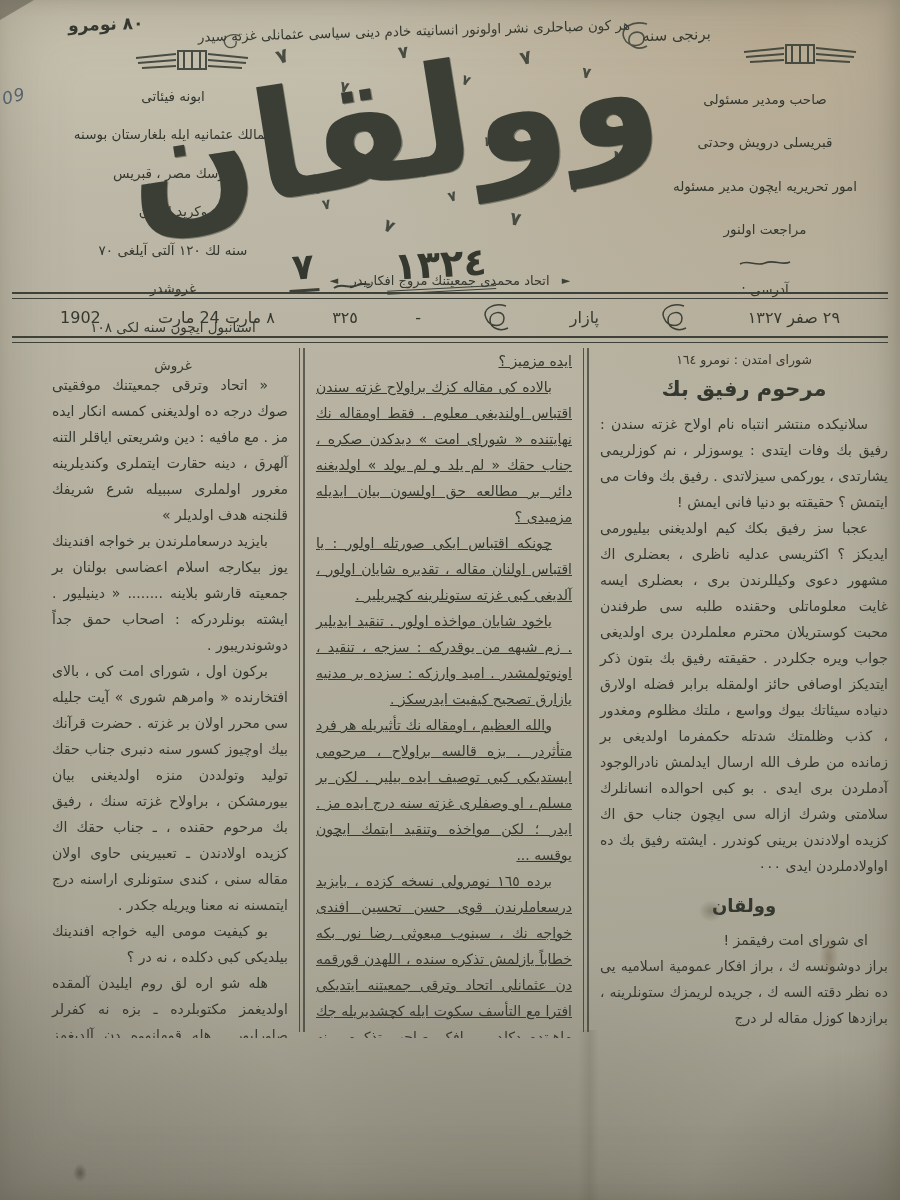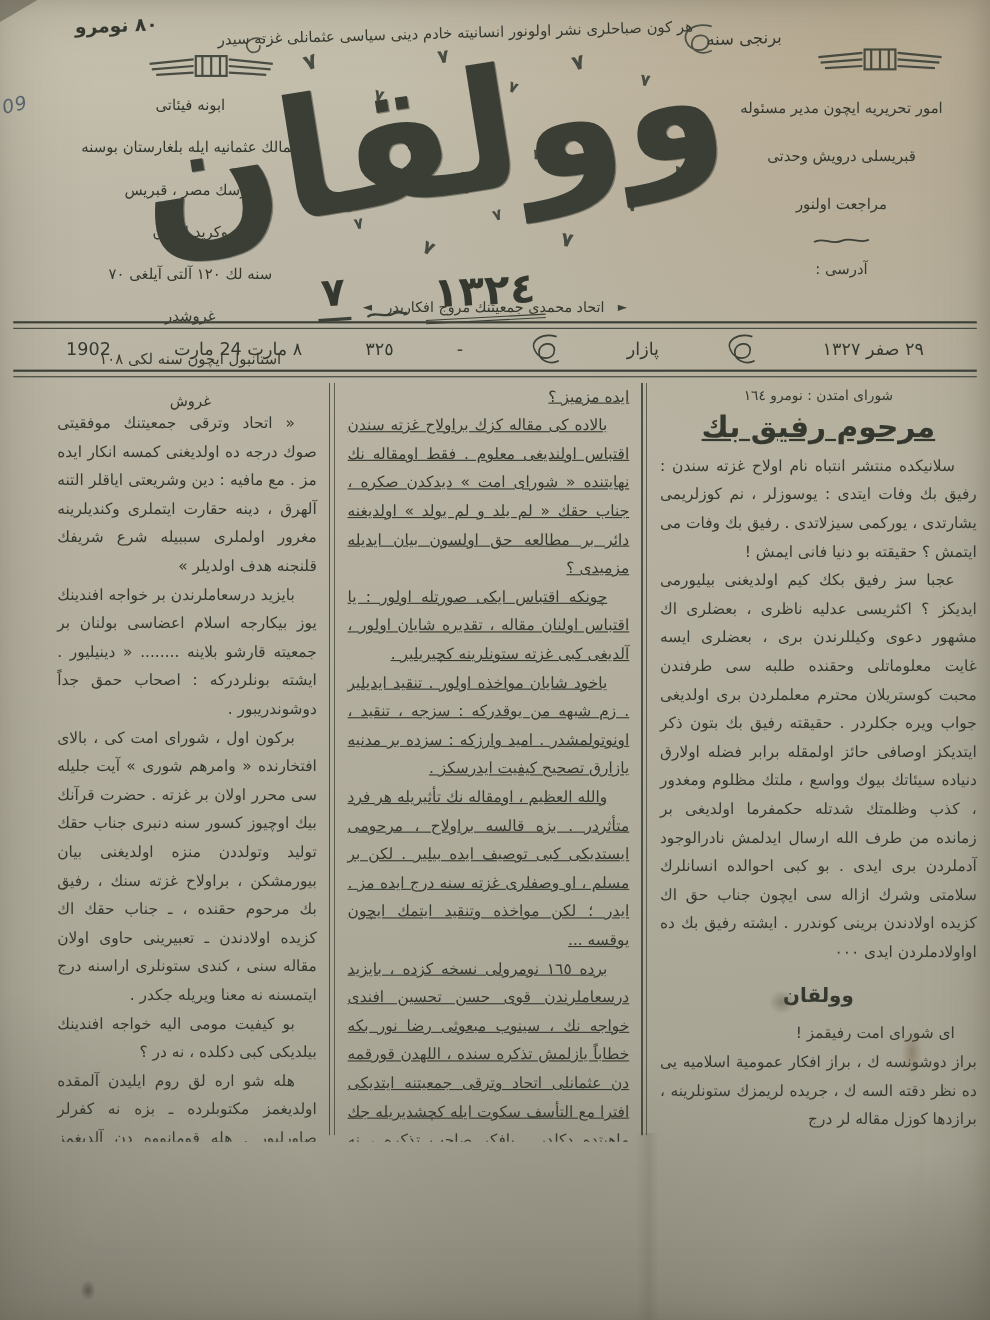--- a/index.html
+++ b/index.html
@@ -59,21 +59,21 @@
     padding:0 12px 0 52px;overflow:hidden;}
   .col{text-align:justify;font-size:14px;line-height:26px;}
   .col-right{flex:0 0 288px;}
   .col-mid{flex:0 0 256px;text-decoration:underline;}
   .col-left{flex:1 1 auto;margin-top:24px;}
   .colsep{flex:0 0 8px;margin:0 10px;background:
     linear-gradient(to right, transparent 1px, rgba(44,48,38,.75) 1px, rgba(44,48,38,.75) 2.2px,
       transparent 2.2px, transparent 5.5px, rgba(44,48,38,.65) 5.5px, rgba(44,48,38,.65) 6.6px, transparent 6.6px);
     height:684px;}
   .h-kicker{font-size:12.5px;text-align:center;margin:2px 0 4px;line-height:20px;}
-  .h-main{font-size:27px;font-weight:bold;text-align:center;margin:6px 0 9px;letter-spacing:1px;text-decoration:underline;}
+  .h-main{font-size:21px;font-weight:bold;text-align:center;margin:6px 0 9px;letter-spacing:1px;}
   .h-sub{font-size:18px;font-weight:bold;text-align:center;margin:14px 0 8px;}
   .salute{text-indent:26px;margin:0 0 2px;}
   .body-par{margin:0;text-indent:20px;}
   .no-indent{text-indent:0;}
   
   .stain{position:absolute;border-radius:50%;pointer-events:none;}
   .stain-a{left:816px;top:928px;width:26px;height:58px;
     background:radial-gradient(closest-side, rgba(96,78,52,.38), transparent 75%);}
   .stain-b{left:694px;top:896px;width:34px;height:30px;
     background:radial-gradient(closest-side, rgba(70,64,48,.35), transparent 72%);}
@@ -125,21 +125,21 @@
       <p class="info-line">ممالك عثمانيه ايله بلغارستان بوسنه</p>
       <p class="info-line">هرسك مصر ، قبريس</p>
       <p class="info-line">وكريد ايچون</p>
       <p class="info-line">سنه لك ١٢٠ آلتى آيلغى ٧٠</p>
       <p class="info-line">غروشدر</p>
       <p class="info-line">استانبول ايچون سنه لكى ١٠٨</p>
       <p class="info-line">غروش</p>
     </div>
 
   <div class="info-block info-right">
-    <span><p class="info-line">امور تحريريه ايچون مدير مسئوله</p><p class="info-line">قبريسلى درويش وحدتى</p><p class="info-line">مراجعت اولنور</p></span>
+    <span><p class="info-line">صاحب ومدير مسئولى</p><p class="info-line">قبريسلى درويش وحدتى</p><p class="info-line">امور تحريريه ايچون مدير مسئوله</p><p class="info-line">مراجعت اولنور</p></span>
     <svg class="tilde-divider" width="54" height="10" viewBox="0 0 54 10">
       <path class="st" stroke-width="1.6" d="M2 6 C10 1, 18 9, 27 5 C36 1, 44 8, 52 4"></path>
     </svg>
     <span class="address-label">آدرسى :</span>
   </div>
 
   <div class="masthead">
     <span class="flourish" style="left:24px;top:6px;font-size:20px;transform:rotate(-18deg)">٧</span>
     <span class="flourish" style="left:88px;top:40px;font-size:15px;transform:rotate(12deg)">٧</span>
     <span class="flourish" style="left:146px;top:4px;font-size:17px;transform:rotate(-8deg)">٧</span>

